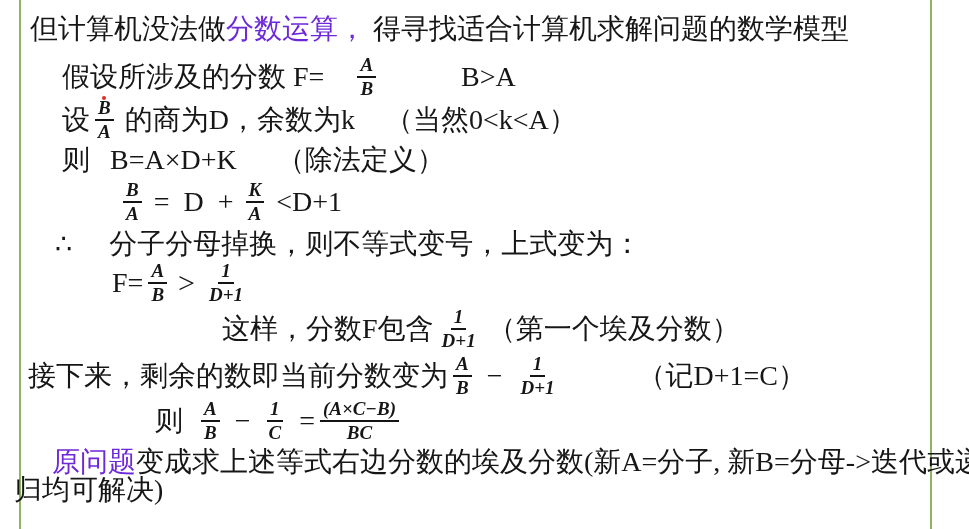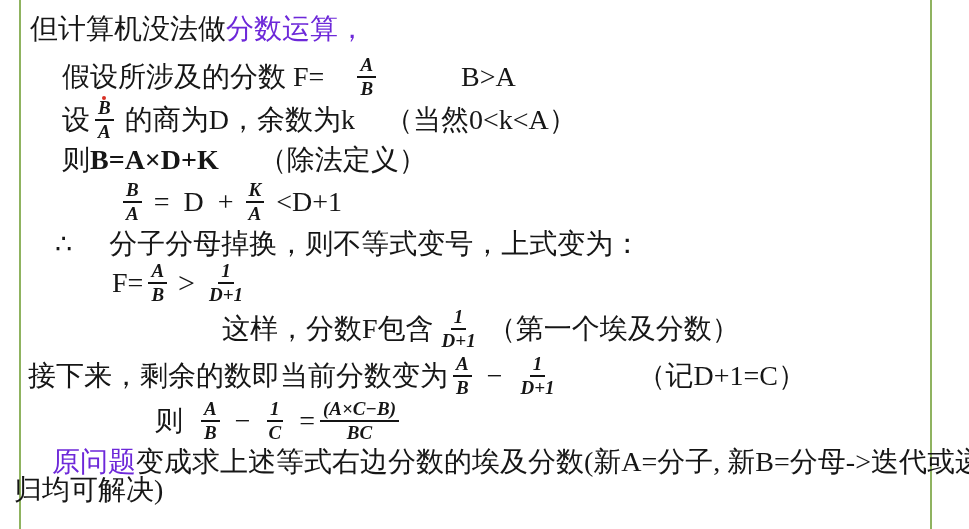--- a/index.html
+++ b/index.html
@@ -39,39 +39,40 @@
   .r7{left:112px;top:256px;height:54px;}
   .r8{left:222px;top:303px;height:52px;}
   .r9{left:28px;top:351px;height:50px;}
   .r10{left:155px;top:395px;height:52px;}
   .r11{left:52px;top:446px;}
   .r12{left:14px;top:474px;}
   
   .g-l2post{margin-left:52px;}
   .g-l3mid{margin-left:6px;}
   .g-l3post{margin-left:30px;}
-  .g-l4body{font-weight:bold;}
+  .g-l4body{margin-left:20px;}
   .g-l4note{margin-left:40px;}
   .g-l6text{margin-left:37px;}
   .g-l8post{margin-left:4px;}
   .g-l9post{margin-left:75px;}
   .g-l10frac{margin-left:18px;}
   .dot{position:absolute;left:102px;top:96px;width:4px;height:4px;background:#d93025;border-radius:50%;}
 </style>
 </head>
 <body>
 
 <div>
   <div class="vline left"></div>
   <div class="vline right"></div>
   <div class="dot"></div>
 
   <div class="row r1">
     <span>但计算机没法做</span>
     <span class="red">分数运算，</span>
+    <span> 得寻找适合计算机求解问题的数学模型</span>
   </div>
 
   <div class="row r2">
     <span>假设所涉及的分数 F=</span>
     <span class="frac">
       <span class="num">A</span>
       <span class="den">B</span>
     </span>
     <span class="g-l2post">B&gt;A</span>
   </div>

